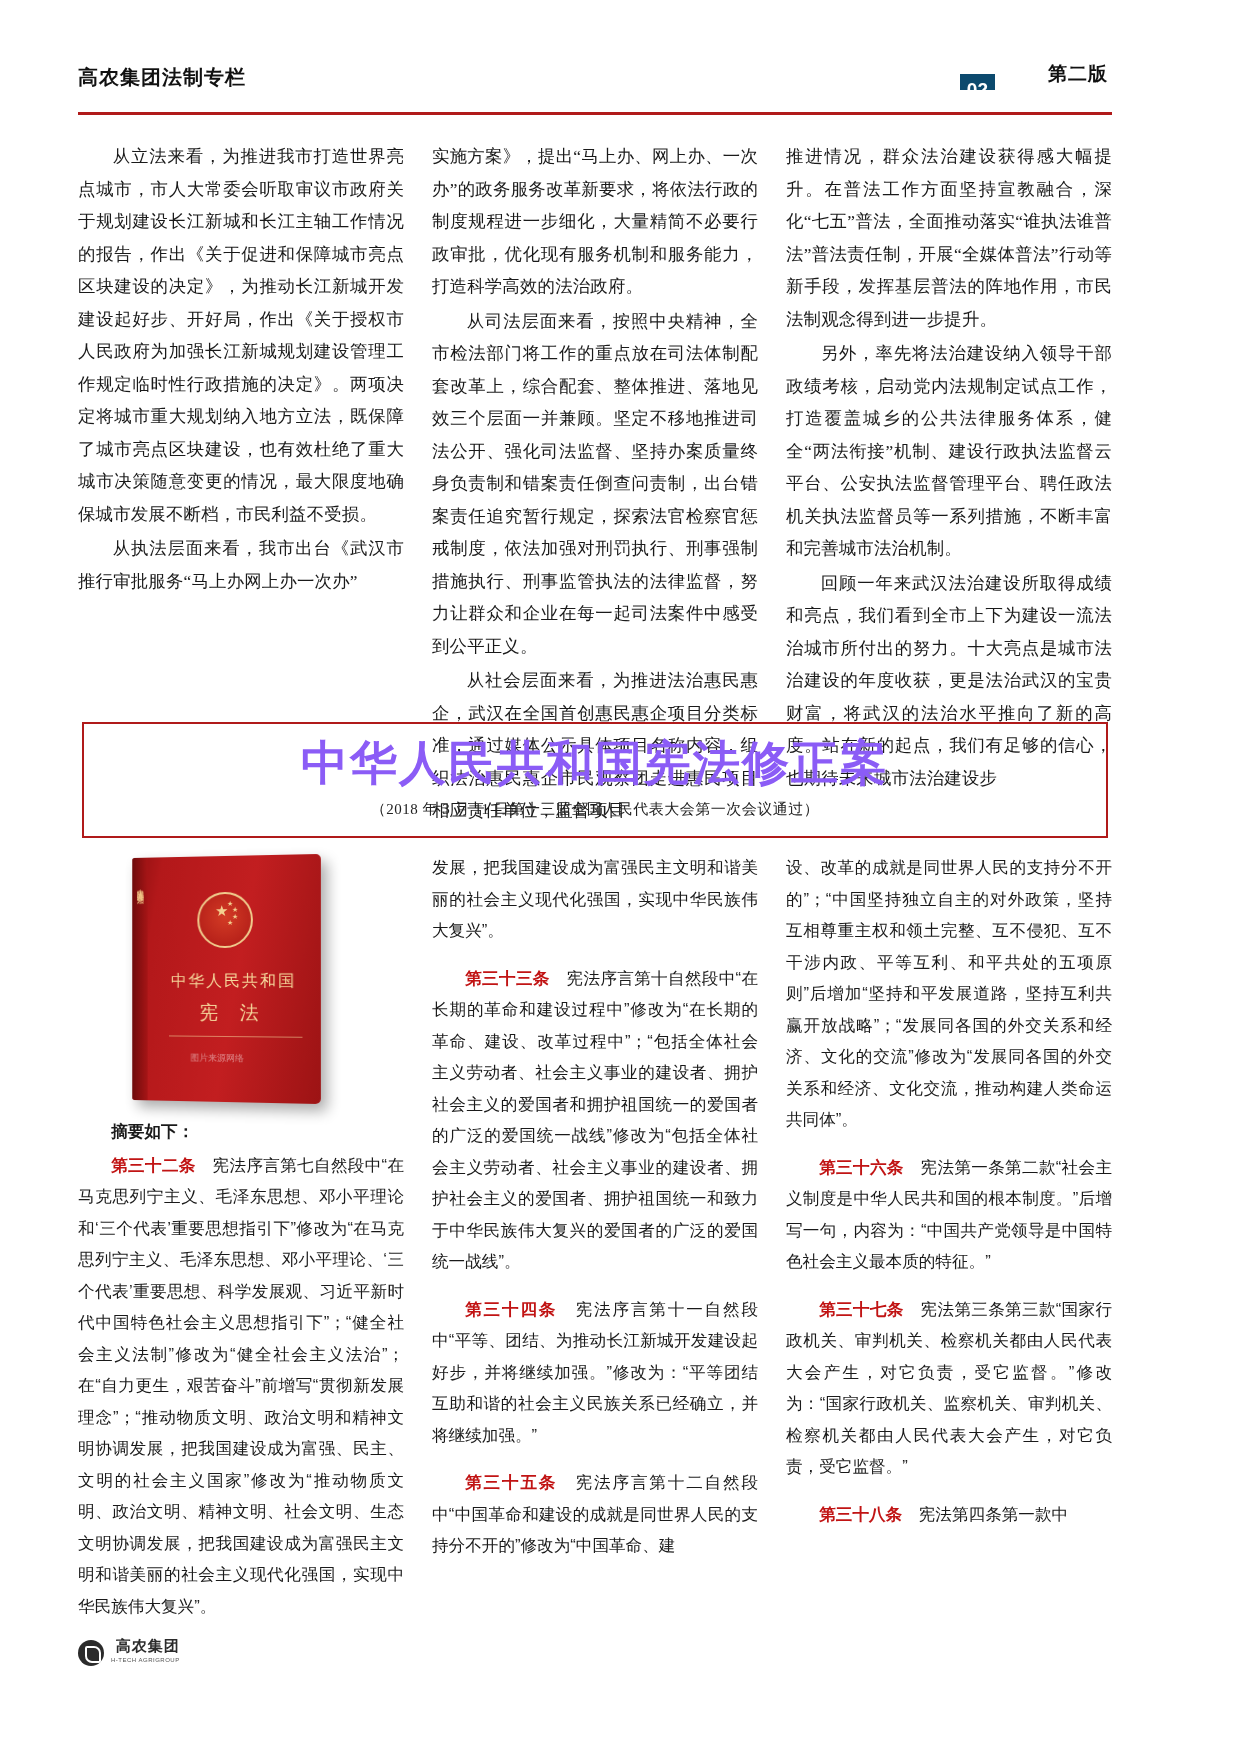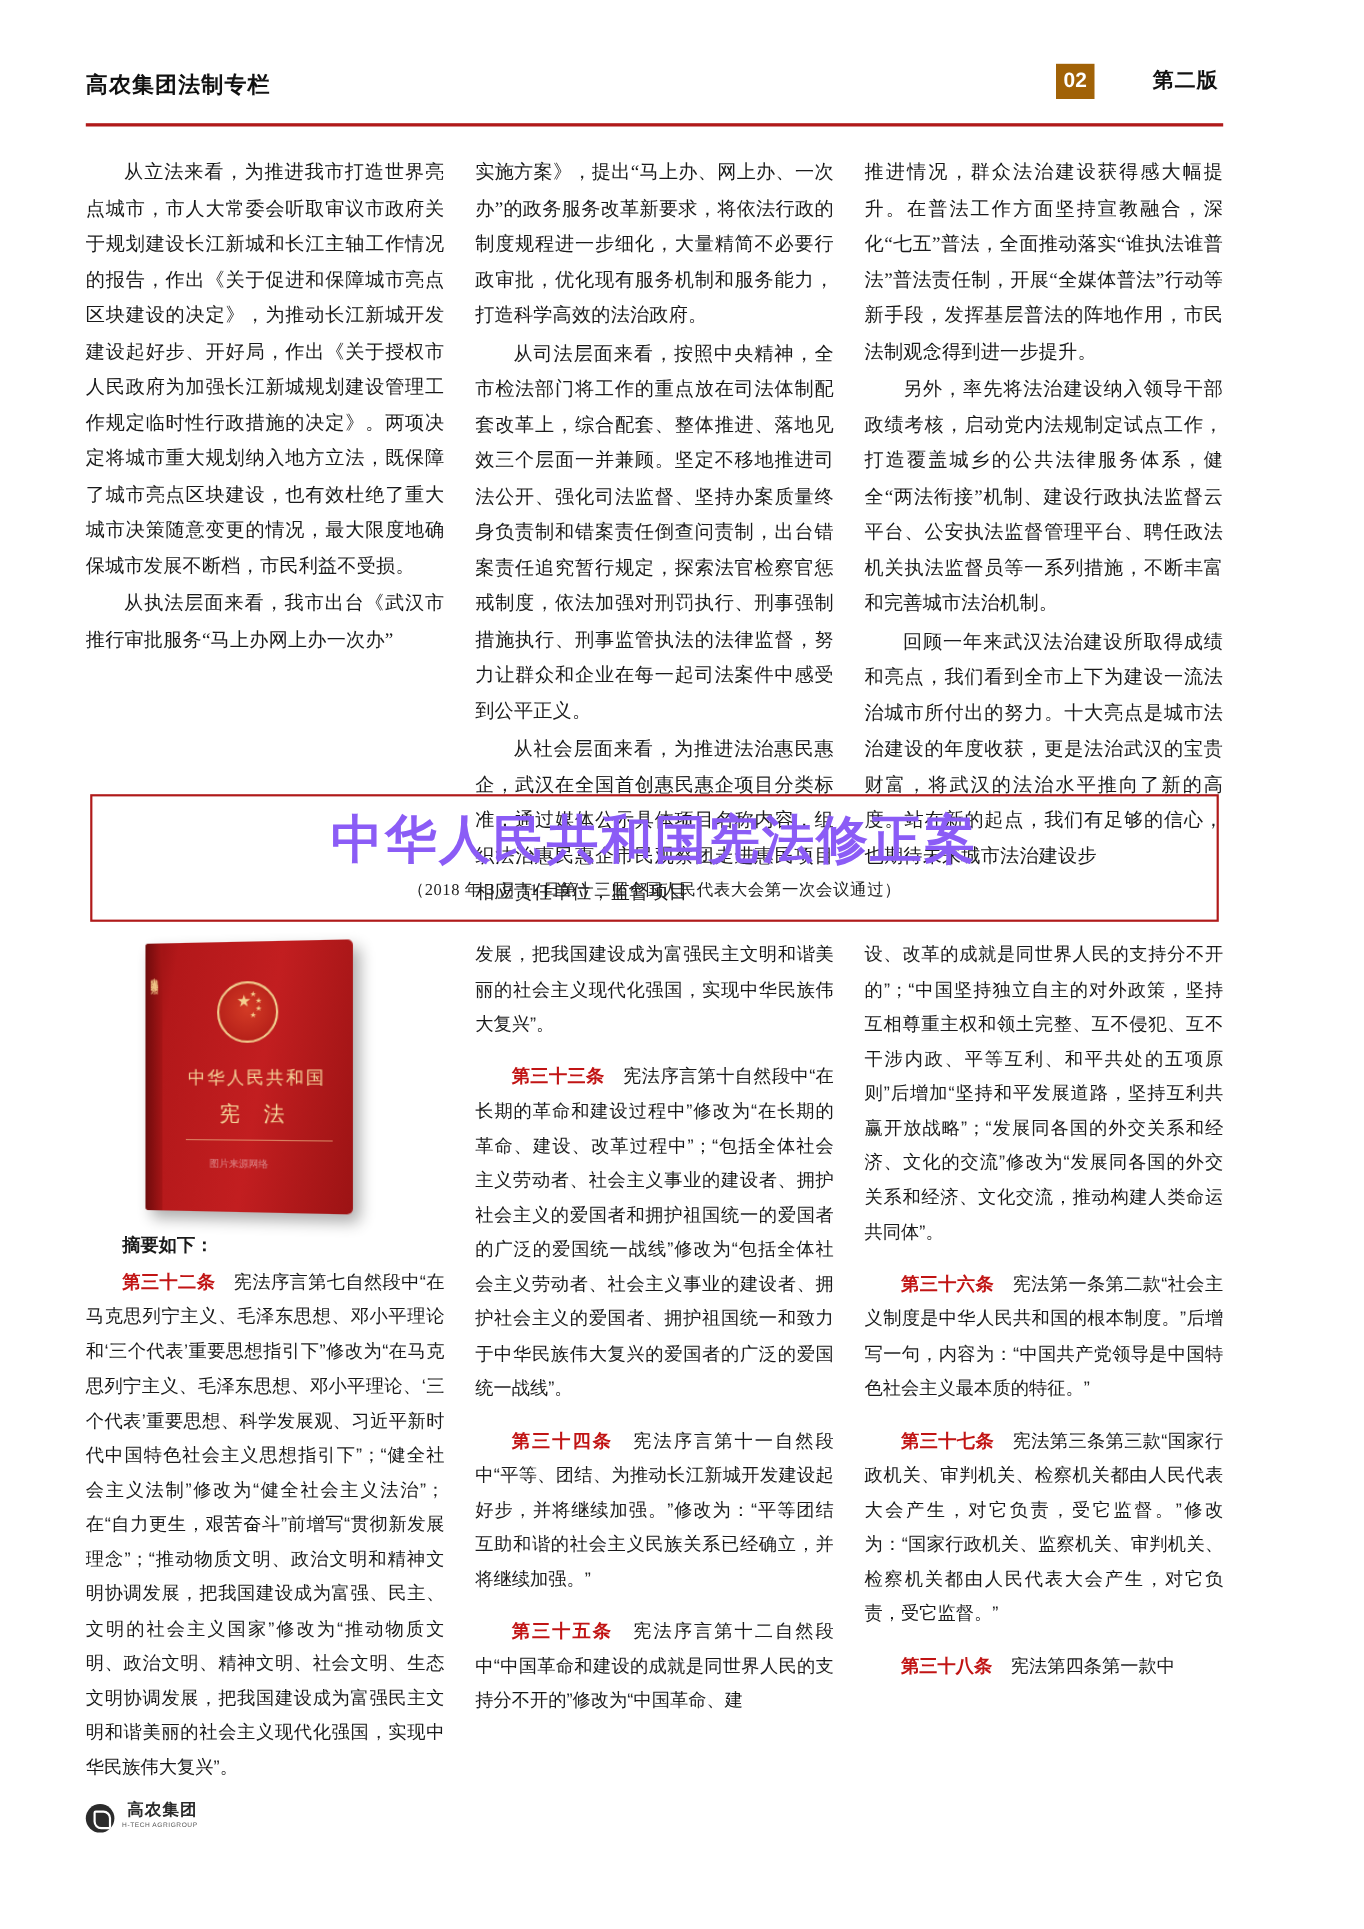--- a/index.html
+++ b/index.html
@@ -44,27 +44,28 @@
   }
   .page-badge {
     position: absolute;
     right: 0;
     top: -4px;
     display: flex;
     align-items: stretch;
     height: 32px;
   }
   .page-badge .num {
-    background: #a16207;
+    background: #0c4a6e;
     color: #fff;
     font-family: "Liberation Sans", "DejaVu Sans", sans-serif;
     font-weight: bold;
     font-size: 19px;
     line-height: 32px;
     padding: 0 7px;
+    margin-top: 16px;
   }
   .page-badge .lbl {
     color: #111;
     font-family: "Liberation Sans", "DejaVu Sans", sans-serif;
     font-weight: bold;
     font-size: 19px;
     line-height: 32px;
     padding: 0 4px 0 8px;
     letter-spacing: 1px;
     margin-left: 45px;

